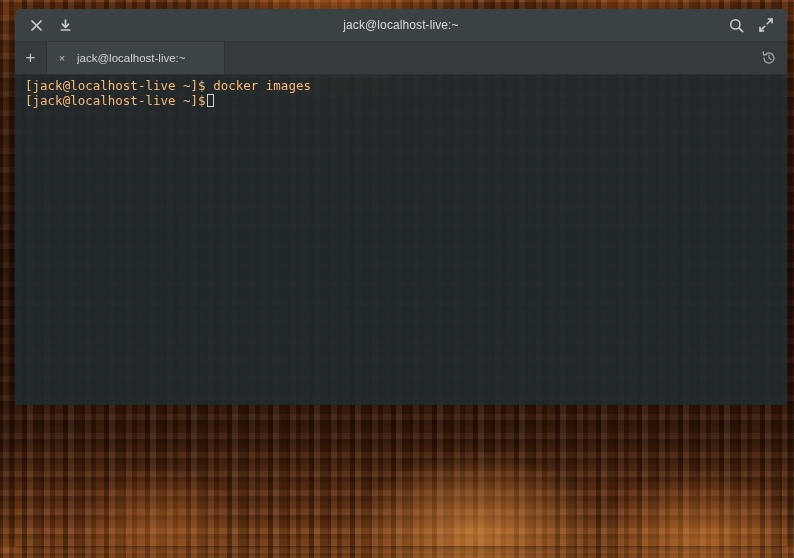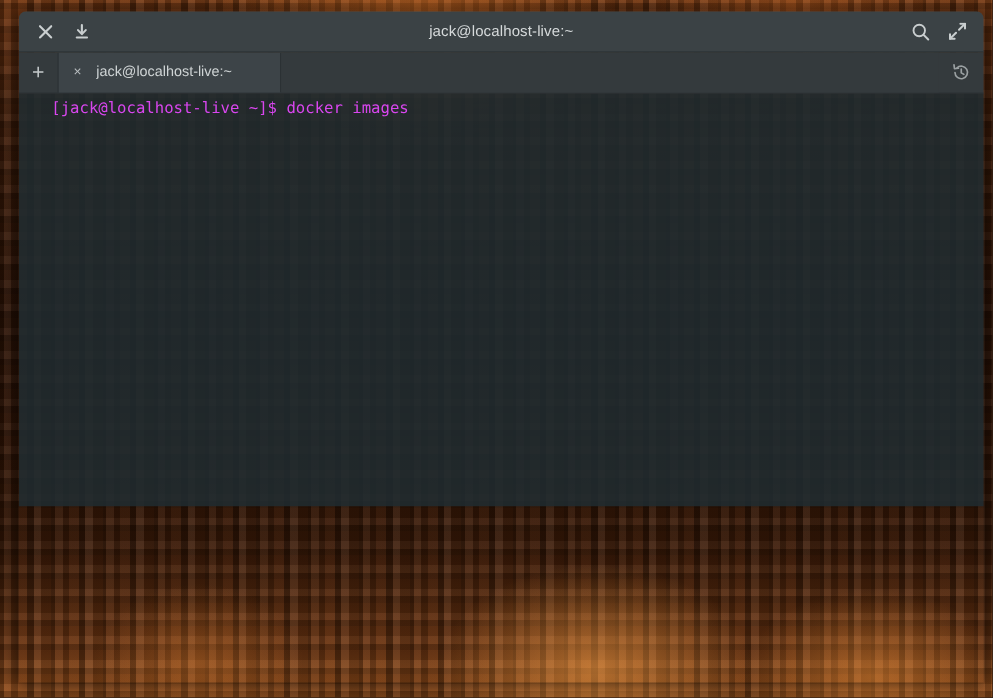--- a/index.html
+++ b/index.html
@@ -201,25 +201,25 @@
     display: flex;
     align-items: center;
     justify-content: center;
     cursor: default;
   }
 
   
   #terminal {
     height: 330px;
     background: rgba(32, 43, 48, 0.88);
-    padding: 3px 0 0 16px;
+    padding: 3px 0 0 0;
     font-family: "DejaVu Sans Mono", "Liberation Mono", monospace;
     font-size: 12.5px;
     line-height: 15px;
-    color: #d946ef;
+    color: #fdba74;
     overflow: hidden;
     position: relative;
   }
 
   .term-line {
     white-space: pre;
     padding-left: 10px;
     letter-spacing: 0px;
   }
 
@@ -297,15 +297,16 @@
         <path d="M8 5.2 L8 8.2 L10.1 9.5" fill="none" stroke="#9aa0a2" stroke-width="1.35" stroke-linecap="round" stroke-linejoin="round"></path>
       </svg>
     </div>
   </div>
 
   <div id="terminal">
 
     <div class="term-line">[jack@localhost-live ~]$ docker images</div>
 
 
+    <div class="term-line"><span>[jack@localhost-live ~]$</span><span class="cursor-block"></span></div>
 
   </div>
 </div>
 
 </body></html>

